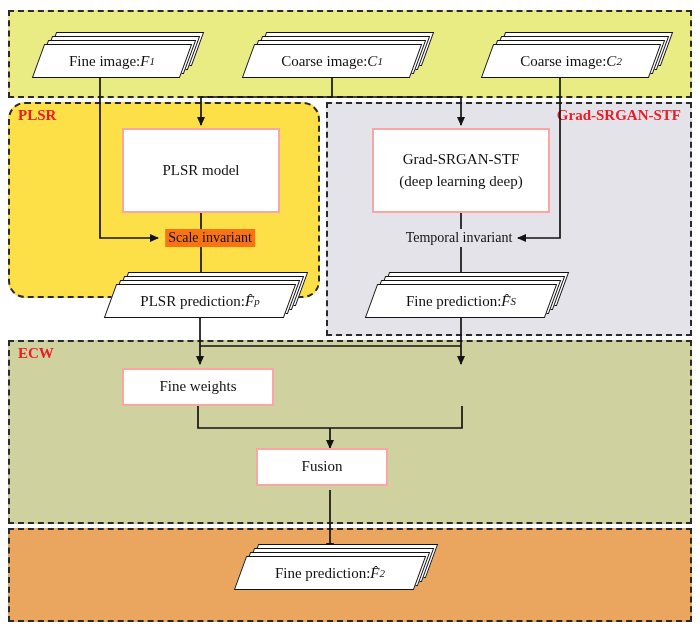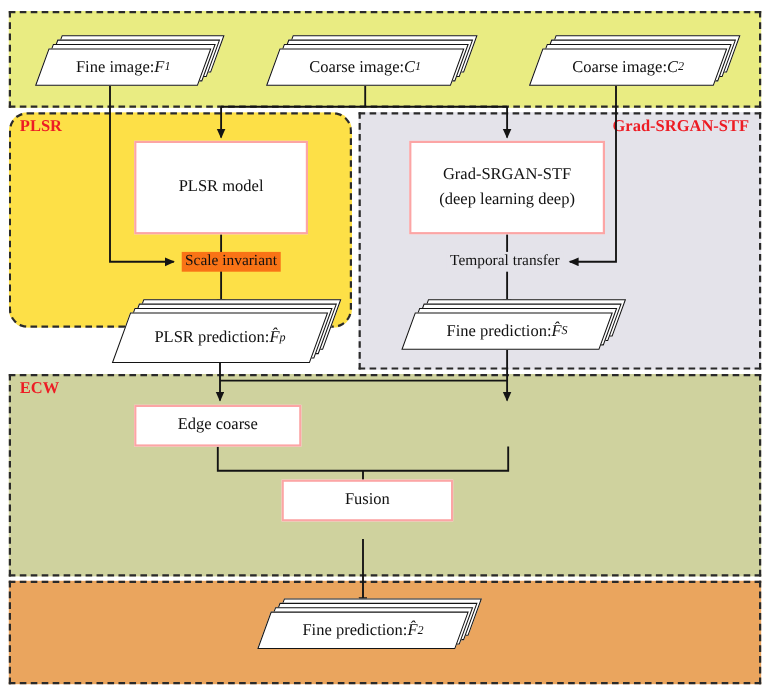--- a/index.html
+++ b/index.html
@@ -122,23 +122,23 @@
     <div>PLSR model</div>
   </div>
 
   <div class="box" style="left:372px;top:128px;width:178px;height:85px">
     <div>Grad-SRGAN-STF</div>
     <div>(deep learning deep)</div>
   </div>
 
   <div class="edge-label" style="left: 210px; top: 229px; background-color: #f97316;">Scale invariant</div>
 
-  <div class="edge-label" style="left: 459px; top: 229px; background-color: rgb(228, 227, 234);">Temporal transfer</div>
+  <div class="edge-label" style="left: 459px; top: 229px; background-color: rgb(228, 227, 234);">Temporal invariant</div>
 
-  <div class="stack" style="left:110px;top:284px;width:180px;height:46px">
+  <div class="stack" style="left:110px;top:284px;width:180px;height:34px">
     <div class="pg p4"></div>
     <div class="pg p3"></div>
     <div class="pg p2"></div>
     <div class="pg p1"></div>
     <div class="stack-label">
         <span>PLSR prediction: </span>
         <span class="sym">F̂</span>
         <sub>p</sub>
       </div>
   </div>
@@ -149,25 +149,25 @@
     <div class="pg p2"></div>
     <div class="pg p1"></div>
     <div class="stack-label">
         <span>Fine prediction: </span>
         <span class="sym">F̂</span>
         <sub>S</sub>
       </div>
   </div>
 
   <div class="box" style="left:122px;top:368px;width:152px;height:38px">
-    <div>Edge coarse</div>
+    <div>Fine weights</div>
   </div>
 
 
-  <div class="box" style="left:256px;top:436px;width:156px;height:38px">
+  <div class="box" style="left:256px;top:448px;width:132px;height:38px">
     <div>Fusion</div>
   </div>
 
   <div class="stack" style="left:240px;top:556px;width:180px;height:34px">
     <div class="pg p4"></div>
     <div class="pg p3"></div>
     <div class="pg p2"></div>
     <div class="pg p1"></div>
     <div class="stack-label">
         <span>Fine prediction: </span>

